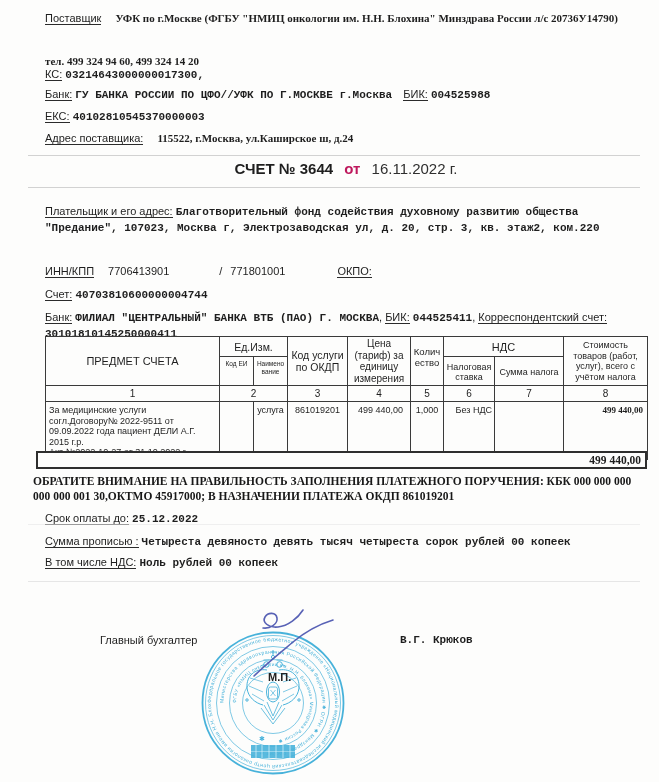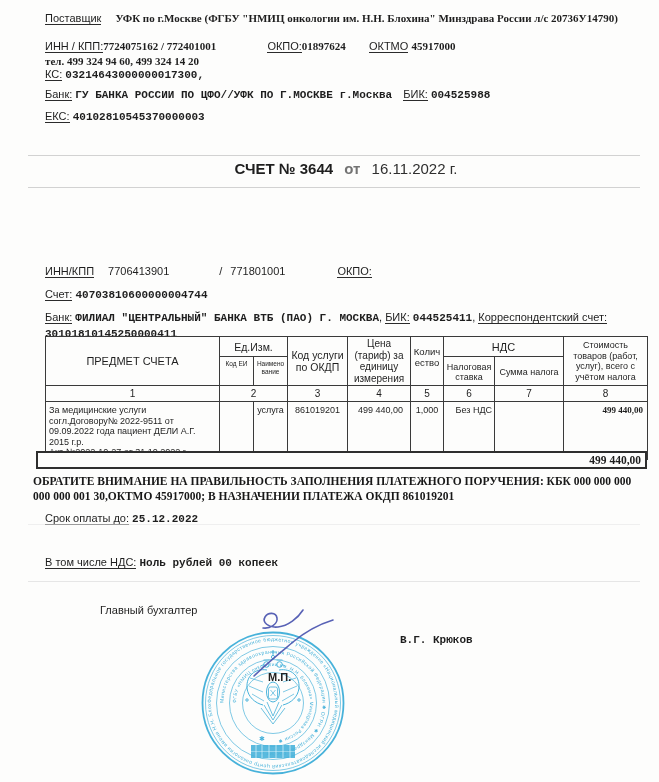--- a/index.html
+++ b/index.html
@@ -10,21 +10,21 @@
   }
   .line { position:absolute; left:45px; font-size:11px; white-space:nowrap; }
   .u { border-bottom:1px solid #2b2b2b; }
   .b { font-weight:bold;font-family:Liberation Mono, monospace; }
   .serif { font-family:"Liberation Serif", serif; }
   .scanline { position:absolute; left:28px; width:612px; height:1px; background:#d2d2d2; }
   .scanline.faint { background:#e6e6e6; }
 
   .title { position:absolute; left:45px; top:160px; width:602px; text-align:center; font-size:15px; }
   .title .num { font-weight:bold; }
-  .title .ot { font-weight:bold; color:#737373; margin:0 7px; }
+  .title .ot { font-weight:bold; color:#be185d; margin:0 7px; }
   .title .date { color:#2f2f2f; }
 
   .wrapblock { position:absolute; left:45px; width:604px; font-size:11px; line-height:15px; white-space:normal; }
 
   
   .invtable { position:absolute; left:45px; top:336px; }
   table { border-collapse:collapse; table-layout:fixed; width:602px; }
   th, td { border:1px solid #3a3a3a; font-weight:normal; padding:1px 2px; text-align:center; vertical-align:middle; box-sizing:border-box; }
   th { font-size:10.5px; line-height:12px; }
   .sub th { font-size:6.5px; line-height:8px; vertical-align:top; padding-top:3px; }
@@ -47,47 +47,48 @@
   svg { position:absolute; left:0; top:0; pointer-events:none; }
 </style>
 </head>
 <body>
 
 <div class="page">
 
   <div class="line" style="top:12px">
     <span class="u">Поставщик</span><span style="display:inline-block;width:14px"></span><span class="serif b">УФК по г.Москве (ФГБУ "НМИЦ онкологии им. Н.Н. Блохина" Минздрава России л/с 20736У14790)</span>
   </div>
-  <div class="line" style="top:40px">
-    <span class="u">ИНН / КПП:</span><span class="serif b">7724075162 / 772401001</span>
-    <span class="u" style="margin-left:48px">ОКПО:</span><span class="serif b">01897624</span>
-    <span class="u" style="margin-left:20px">ОКТМО</span> <span class="serif b">45917000</span>
-  </div>
   <div class="line serif b" style="top:55px;font-size:11px">тел. 499 324 94 60, 499 324 14 20</div>
   <div class="line" style="top:68px">
     <span class="u">КС:</span> <span class="b">03214643000000017300,</span>
   </div>
   <div class="line" style="top:88px">
     <span class="u">Банк:</span> <span class="b">ГУ БАНКА РОССИИ ПО ЦФО//УФК ПО Г.МОСКВЕ г.Москва</span>
     <span class="u" style="margin-left:8px">БИК:</span> <span class="b">004525988</span>
   </div>
   <div class="line" style="top:110px">
     <span class="u">ЕКС:</span> <span class="b">40102810545370000003</span>
+  </div>
+  <div class="line" style="top:132px">
+    <span class="u">Адрес  поставщика:</span><span style="display:inline-block;width:14px"></span><span class="serif b">115522, г.Москва, ул.Каширское ш, д.24</span>
   </div>
 
   <div class="scanline" style="top:155px"></div>
 
   <div class="title">
     <span class="num">СЧЕТ № 3644</span>
     <span class="ot">от</span>
     <span class="date">16.11.2022 г.</span>
   </div>
 
   <div class="scanline" style="top:187px"></div>
 
+  <div class="wrapblock" style="top:204px">
+    <span class="u">Плательщик и его  адрес:</span> <span class="b">Благотворительный фонд содействия духовному развитию общества "Предание",  107023, Москва г, Электрозаводская ул, д. 20, стр. 3, кв. этаж2, ком.220</span>
+  </div>
   <div class="line" style="top:265px">
     <span class="u">ИНН/КПП</span><span style="margin-left:14px">7706413901</span><span style="margin-left:50px">/</span><span style="margin-left:8px">771801001</span><span class="u" style="margin-left:52px">ОКПО:</span>
   </div>
   <div class="line" style="top:288px">
     <span class="u">Счет:</span> <span class="b">40703810600000004744</span>
   </div>
   <div class="wrapblock" style="top:310px">
     <span class="u">Банк:</span> <span class="b">ФИЛИАЛ "ЦЕНТРАЛЬНЫЙ" БАНКА ВТБ (ПАО) Г. МОСКВА</span><span>, </span><span class="u">БИК:</span> <span class="b">044525411</span><span>, </span><span class="u">Корреспондентский счет:</span> <span class="b">30101810145250000411</span>
   </div>
 
@@ -148,28 +149,31 @@
 
   <div class="totalbox">
     <div class="tv">499 440,00</div>
   </div>
 
   <div class="attention">ОБРАТИТЕ ВНИМАНИЕ НА ПРАВИЛЬНОСТЬ ЗАПОЛНЕНИЯ ПЛАТЕЖНОГО ПОРУЧЕНИЯ: КБК  000 000 000 000 000 001 30,ОКТМО 45917000; В НАЗНАЧЕНИИ ПЛАТЕЖА ОКДП 861019201</div>
 
   <div class="line" style="top:512px">
     <span class="u">Срок оплаты до:</span> <span class="b">25.12.2022</span>
   </div>
+  <div class="line" style="top:535px">
+    <span class="u">Сумма  прописью :</span> <span class="b">Четыреста девяносто девять тысяч четыреста сорок рублей 00 копеек</span>
+  </div>
   <div class="line" style="top:556px">
     <span class="u">В том числе НДС:</span> <span class="b">Ноль рублей 00 копеек</span>
   </div>
 
   <div class="scanline faint" style="top:581px"></div>
   <div class="scanline faint" style="top:524px;opacity:.6"></div>
 
-  <div class="sig-label" style="left:100px;top:604px">Главный бухгалтер</div>
+  <div class="sig-label" style="left:100px;top:634px">Главный бухгалтер</div>
   <div class="sig-label b" style="left:400px;top:634px">В.Г. Крюков</div>
 
   <svg width="659" height="782" viewBox="0 0 659 782">
     <g stroke="#2fa8d6" fill="none" opacity="0.88">
       <circle cx="273" cy="703" r="70.5" stroke-width="1.8"></circle>
       <circle cx="273" cy="703" r="67.5" stroke-width="0.7"></circle>
       <circle cx="273" cy="703" r="56.5" stroke-width="0.7"></circle>
       <circle cx="273" cy="703" r="43.5" stroke-width="0.7"></circle>
       <circle cx="273" cy="703" r="30.5" stroke-width="0.7"></circle>
 

